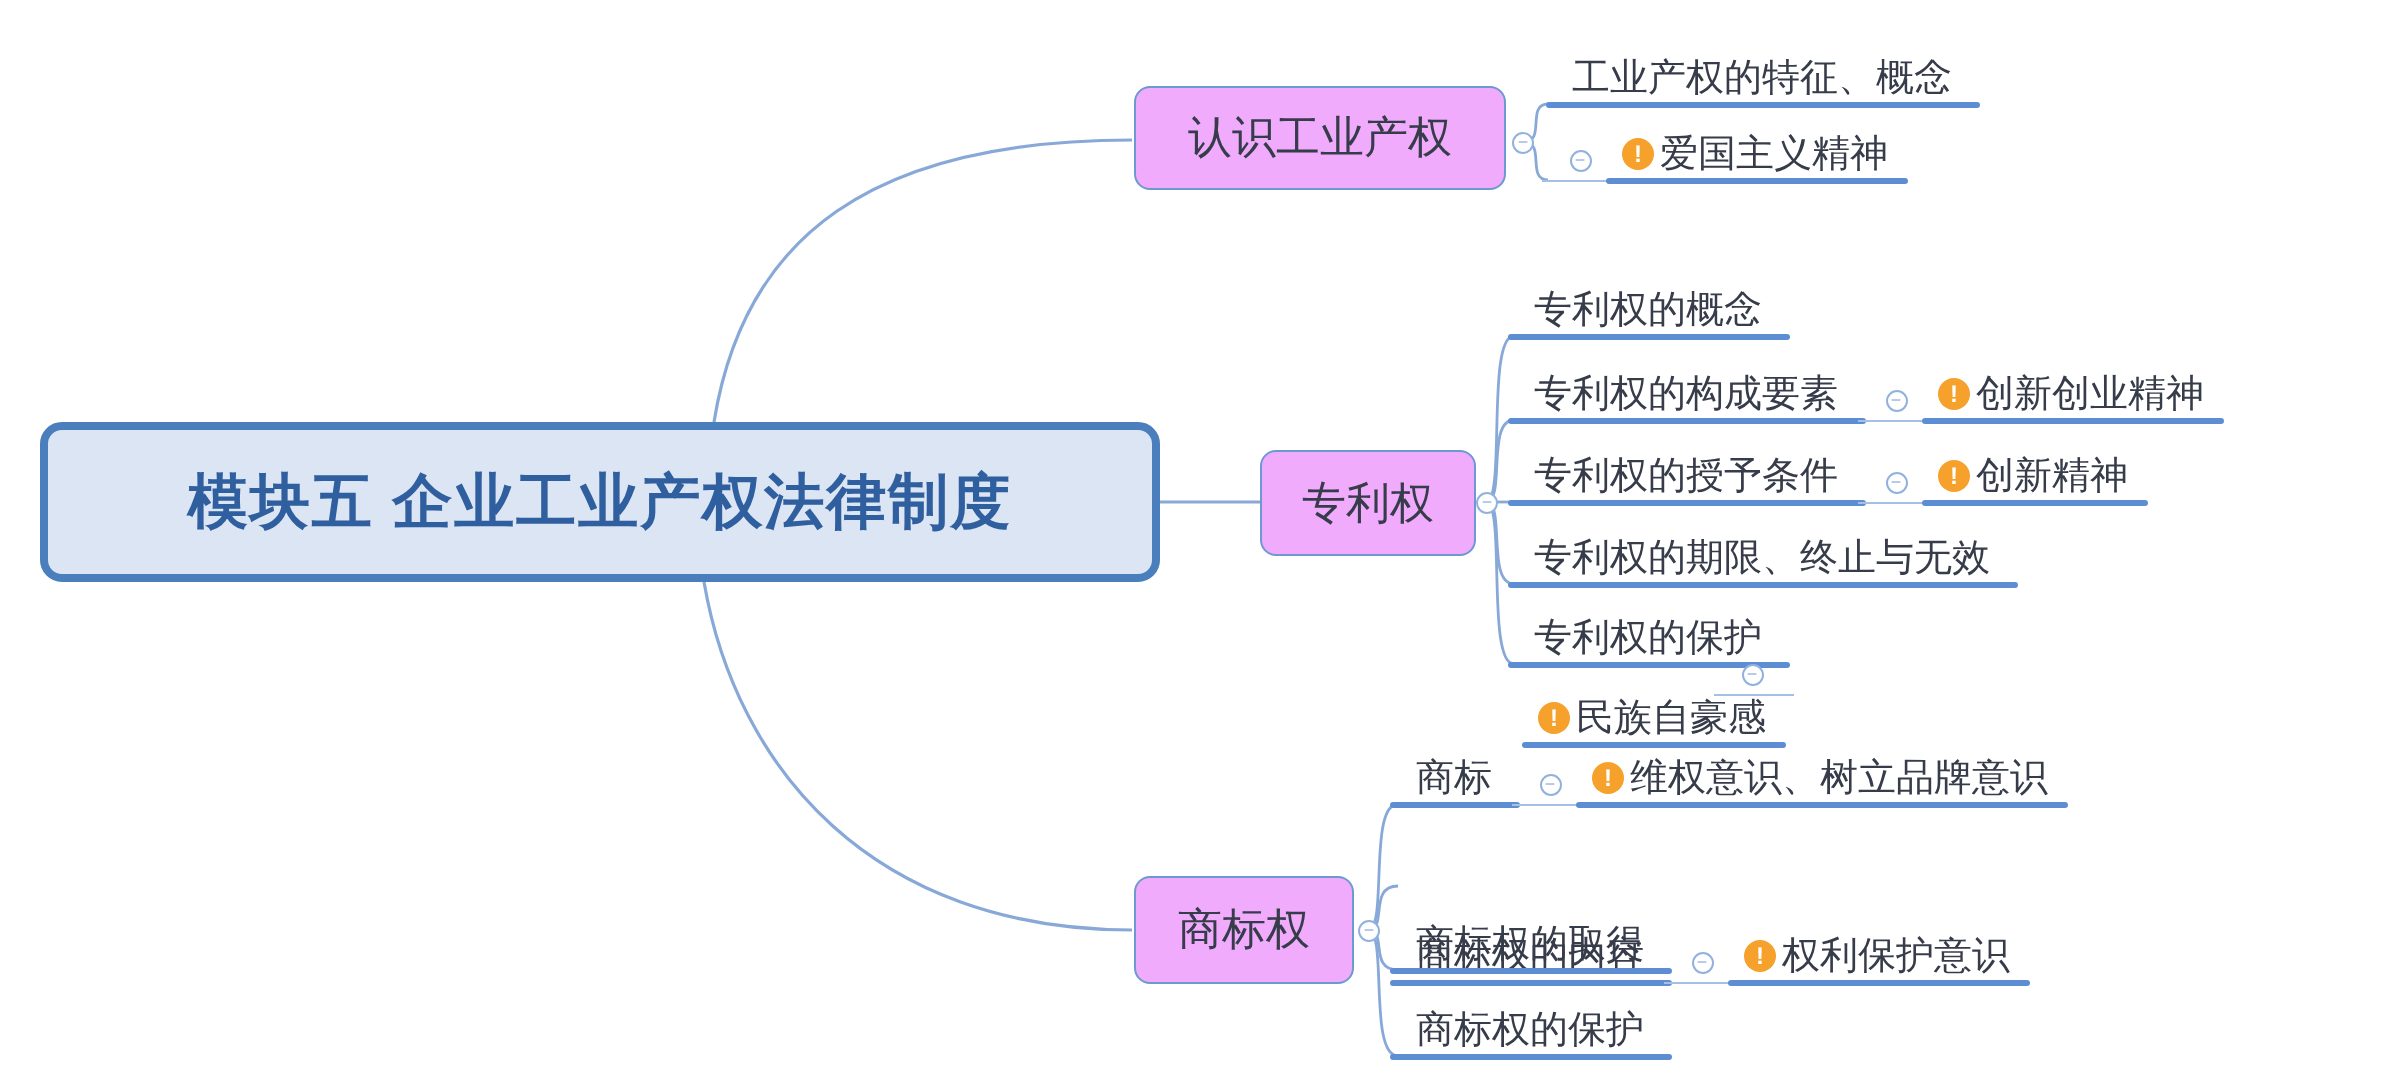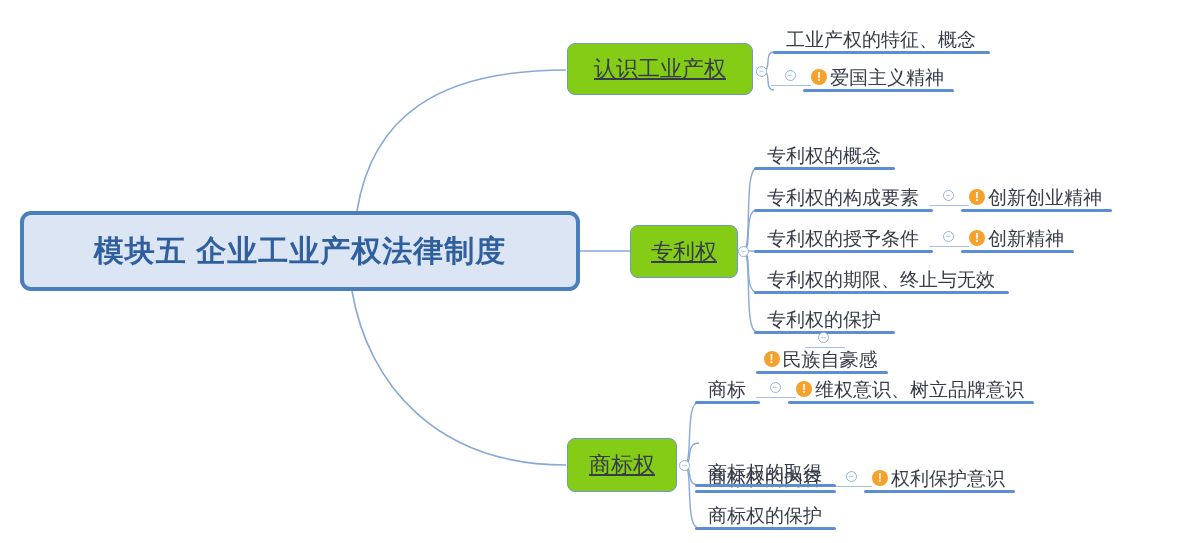--- a/index.html
+++ b/index.html
@@ -12,43 +12,42 @@
   
   .root-node{
     position:absolute;left:20px;top:211px;width:560px;height:80px;
     box-sizing:border-box;border:4px solid #4a7ebd;border-radius:11px;
     background:#dbe5f3;color:#2f5f9e;font-size:30px;font-weight:bold;
     display:flex;align-items:center;justify-content:center;z-index:3;
     letter-spacing:1px;
   }
   .branch-node{
     position:absolute;box-sizing:border-box;
-    border:1.5px solid #6e99d0;border-radius:8px;background:#84cc16;
+    border:1.5px solid #6e99d0;border-radius:8px;background:#f0abfc;
     color:#363c49;font-size:22px;display:flex;align-items:center;justify-content:center;
     z-index:3;
-    text-decoration:underline;
   }
   .branch-node.b0{left:567px;top:43px;width:186px;height:52px;}
   .branch-node.b1{left:630px;top:225px;width:108px;height:53px;}
   .branch-node.b2{left:567px;top:438px;width:110px;height:54px;}
 
   
   .badge{
     box-sizing:border-box;width:11px;height:11px;border-radius:50%;
     background:#ffffff;border:1px solid #92b2de;color:#92b2de;
     display:flex;align-items:center;justify-content:center;
     font-size:9px;line-height:9px;z-index:4;
   }
   .badge.abs{position:absolute;}
   .badge.abs.b0{left:756px;top:66px;}
   .badge.abs.b1{left:738px;top:246px;}
   .badge.abs.b2{left:679px;top:460px;}
 
   
-  .row{position:absolute;display:flex;align-items:center;z-index:2;white-space:nowrap;}
+  .row{position:absolute;display:flex;align-items:flex-end;z-index:2;white-space:nowrap;}
   .cell{position:relative;display:flex;align-items:center;}
   .cell .txt{display:block;font-size:19px;line-height:21px;color:#363c49;}
   .cell.child{padding:0 12px 4px 13px;}
   .cell.child::after{
     content:"";position:absolute;left:0;right:-2px;bottom:0;height:3px;
     background:#5d8ed4;border-radius:2px;
   }
   .cell.note{padding:0 10px 4px 2px;}
   .cell.note::after{
     content:"";position:absolute;left:-4px;right:0;bottom:0;height:3px;

